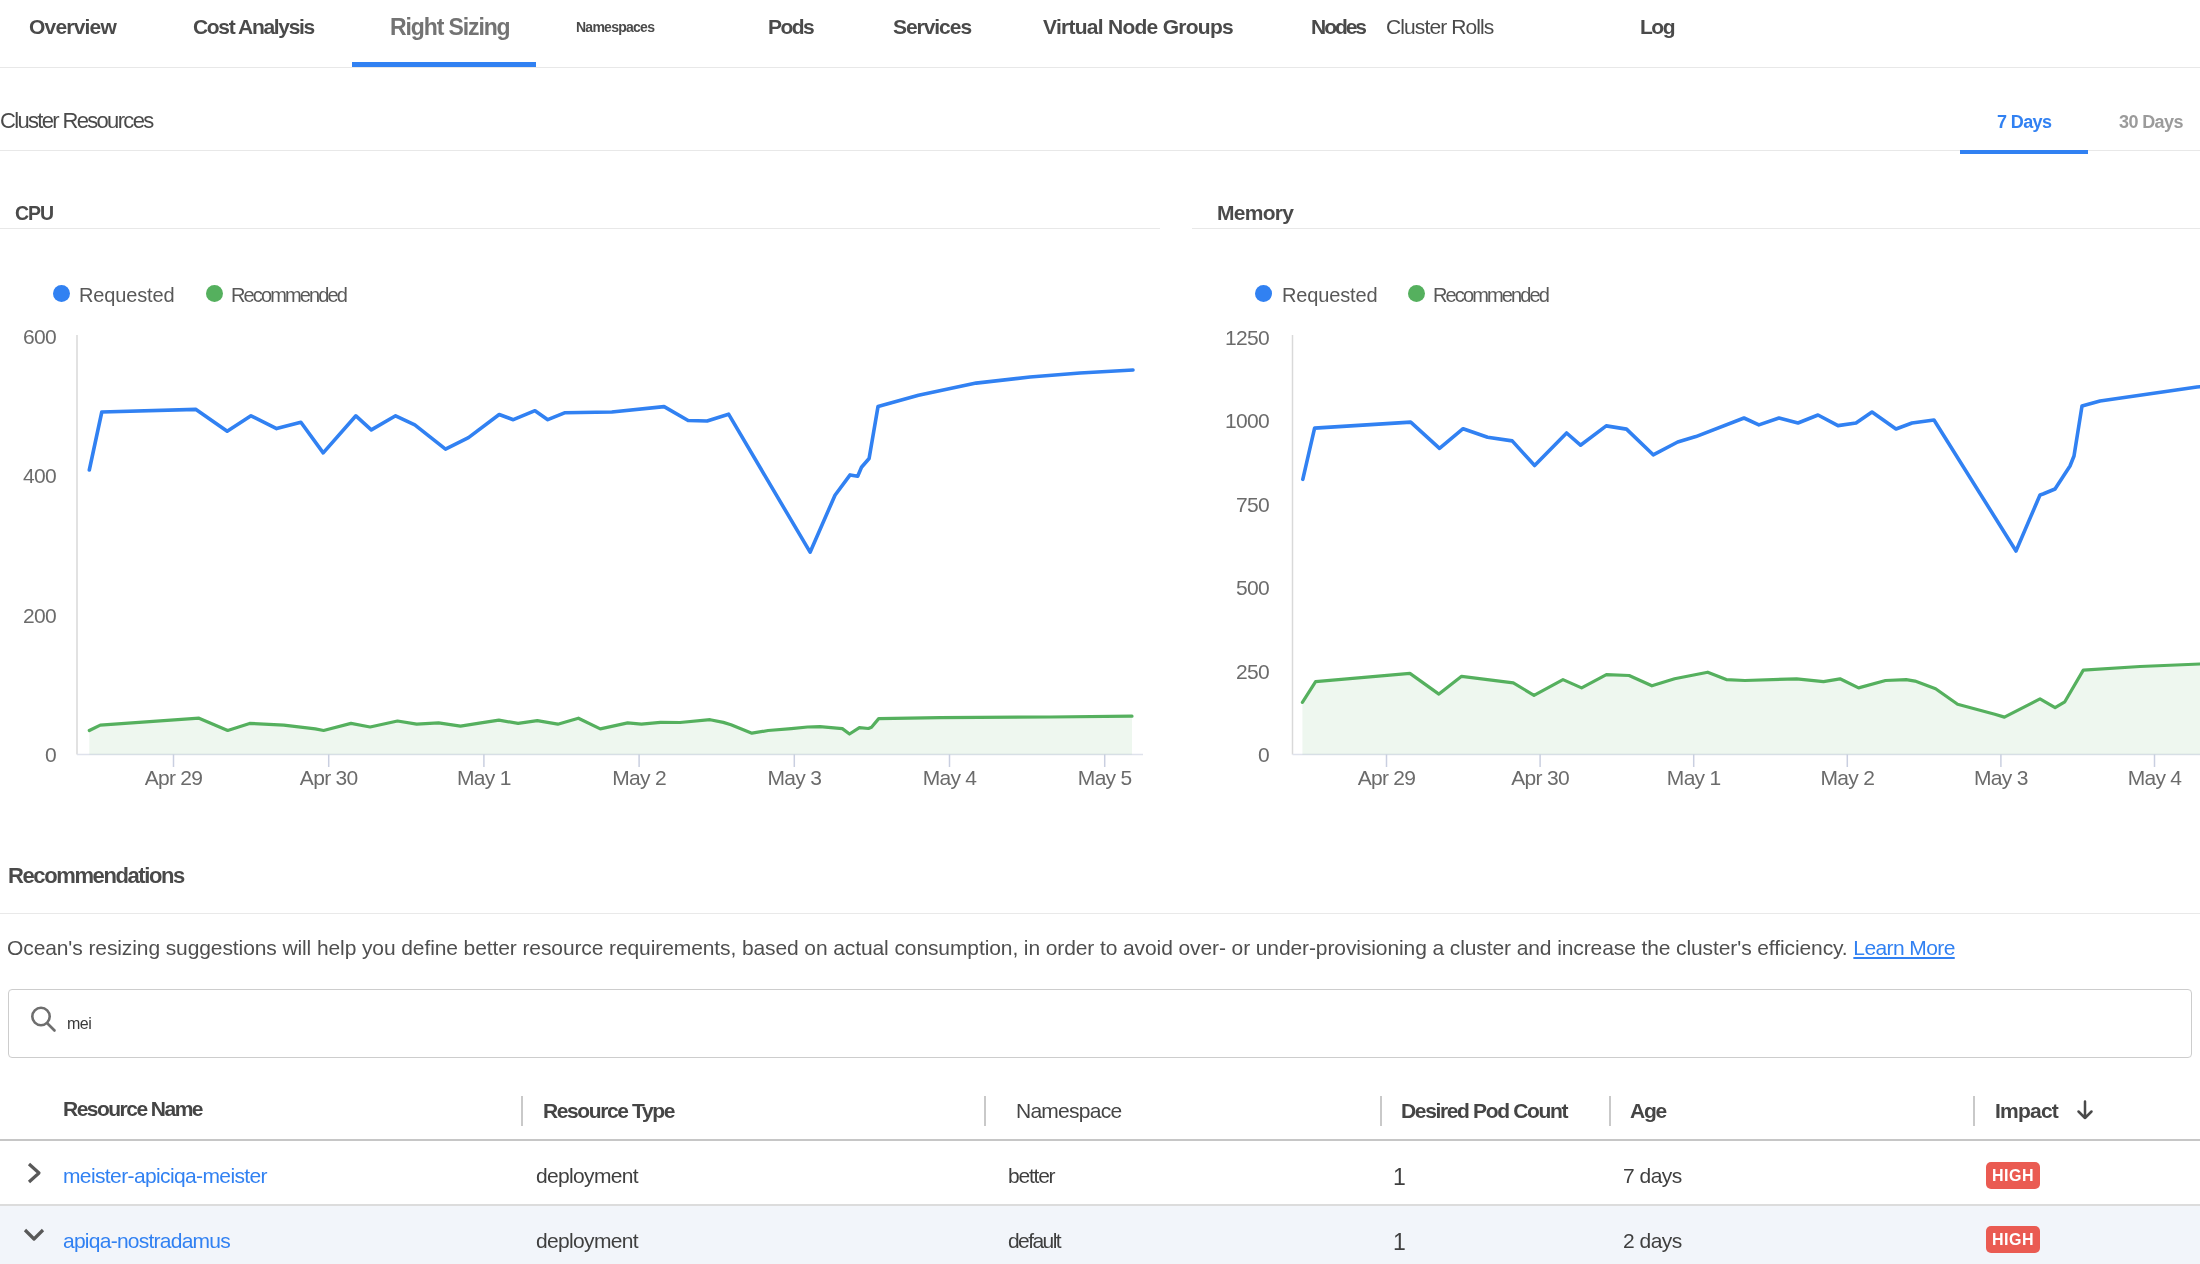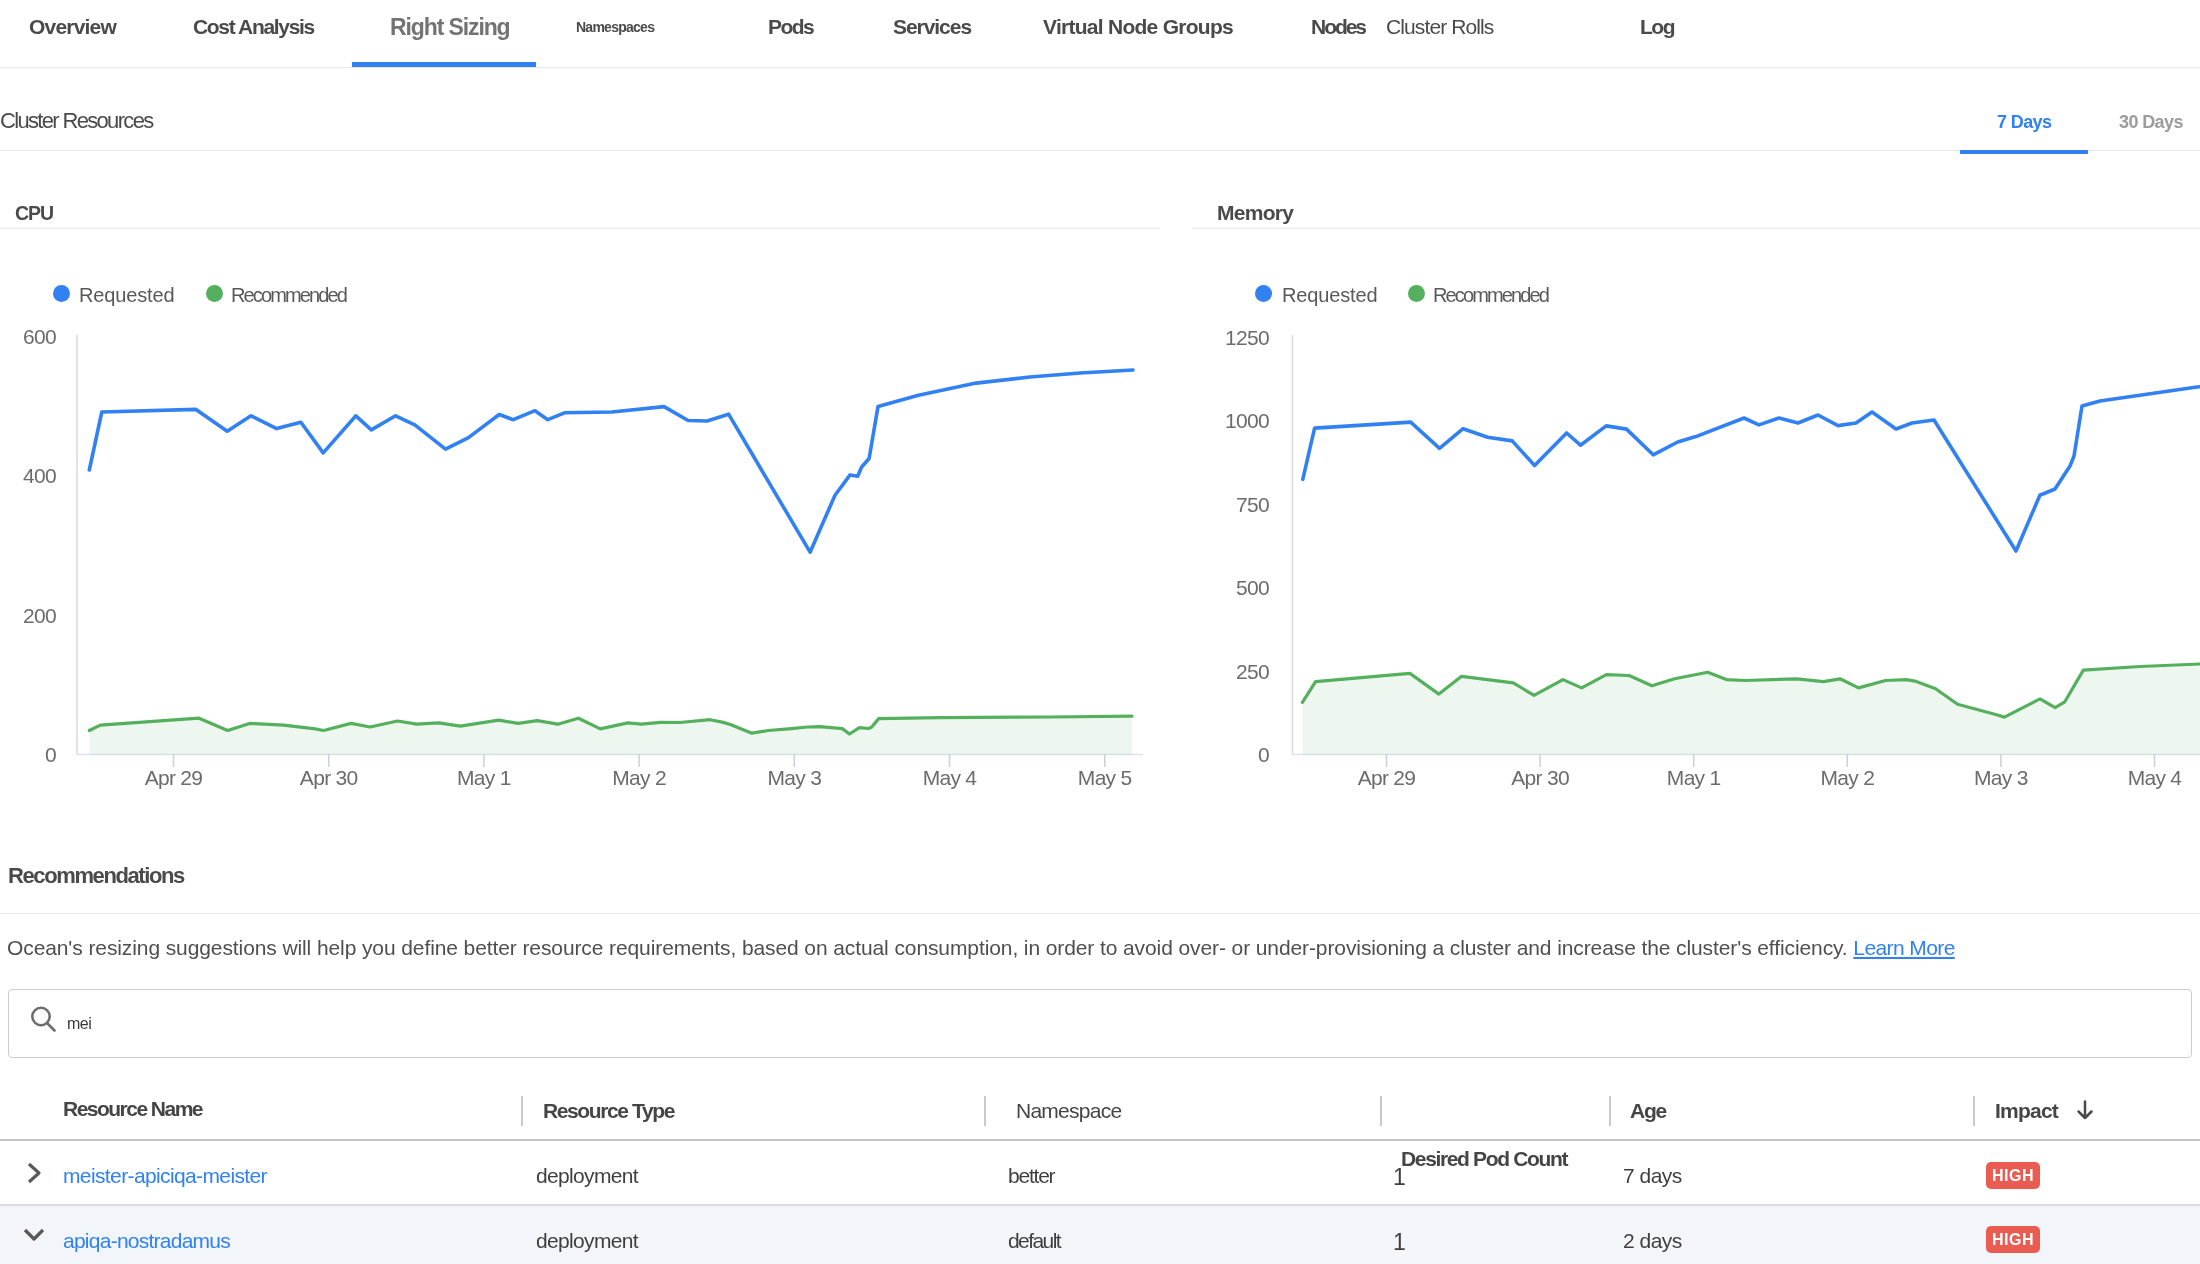--- a/index.html
+++ b/index.html
@@ -94,21 +94,21 @@
 <div class="abs" id="para" style="left:7px;top:935.5px;color:#4f4f4f;white-space:nowrap;font-size:21px;letter-spacing:-0.1px;font-weight:400;">Ocean's resizing suggestions will help you define better resource requirements, based on actual consumption, in order to avoid over- or under-provisioning a cluster and increase the cluster's efficiency. <a id="lm" style="color:#3181f2;text-decoration:underline;font-size:21px;letter-spacing:-0.6px;font-weight:400;">Learn More</a></div>
 <div class="abs" style="left:8px;top:989px;width:2184px;height:69px;border:1.5px solid #cdcdcd;border-radius:4px;"></div>
 <svg class="abs" style="left:28px;top:1003px;" width="32" height="32" viewBox="0 0 32 32">
 <circle cx="13" cy="13.5" r="8.7" fill="none" stroke="#6e6e6e" stroke-width="2.6"></circle>
 <line x1="19.5" y1="20.5" x2="26.5" y2="27.5" stroke="#6e6e6e" stroke-width="2.6" stroke-linecap="round"></line>
 </svg>
 <div class="abs" id="mei" style="left:67px;top:1015px;color:#3a3a3a;font-size:16px;letter-spacing:-0.5px;font-weight:400;">mei</div>
 <div class="hdr" id="h1" style="left:63px;top:1097px;font-size:21px;letter-spacing:-1.52px;font-weight:700;">Resource Name</div>
 <div class="hdr" id="h2" style="left:543px;top:1099px;font-size:21px;letter-spacing:-1.39px;font-weight:700;">Resource Type</div>
 <div class="hdr" id="h3" style="left:1008px;top:1099px;font-size:21px;letter-spacing:-0.75px;font-weight:400;margin-left:8px;">Namespace</div>
-<div class="hdr" id="h4" style="left:1401px;top:1099px;font-size:21px;letter-spacing:-1.35px;font-weight:700;margin-top:48px;">Desired Pod Count</div>
+<div class="hdr" id="h4" style="left:1401px;top:1099px;font-size:21px;letter-spacing:-1.35px;font-weight:700;">Desired Pod Count</div>
 <div class="hdr" id="h5" style="left:1630px;top:1099px;font-size:21px;letter-spacing:-1.23px;font-weight:700;">Age</div>
 <div class="hdr" id="h6" style="left:1995px;top:1099px;font-size:21px;letter-spacing:-0.78px;font-weight:700;">Impact</div>
 <svg class="abs" style="left:2073px;top:1099px;" width="24" height="24" viewBox="0 0 24 24">
 <path d="M12 2.5 v16.5 M5.5 12.5 L12 19 L18.5 12.5" fill="none" stroke="#4a4a4a" stroke-width="2.5" stroke-linecap="round" stroke-linejoin="round"></path>
 </svg>
 <div class="sep" style="left:521px;"></div>
 <div class="sep" style="left:984px;"></div>
 <div class="sep" style="left:1380px;"></div>
 <div class="sep" style="left:1609px;"></div>
 <div class="sep" style="left:1973px;"></div>

